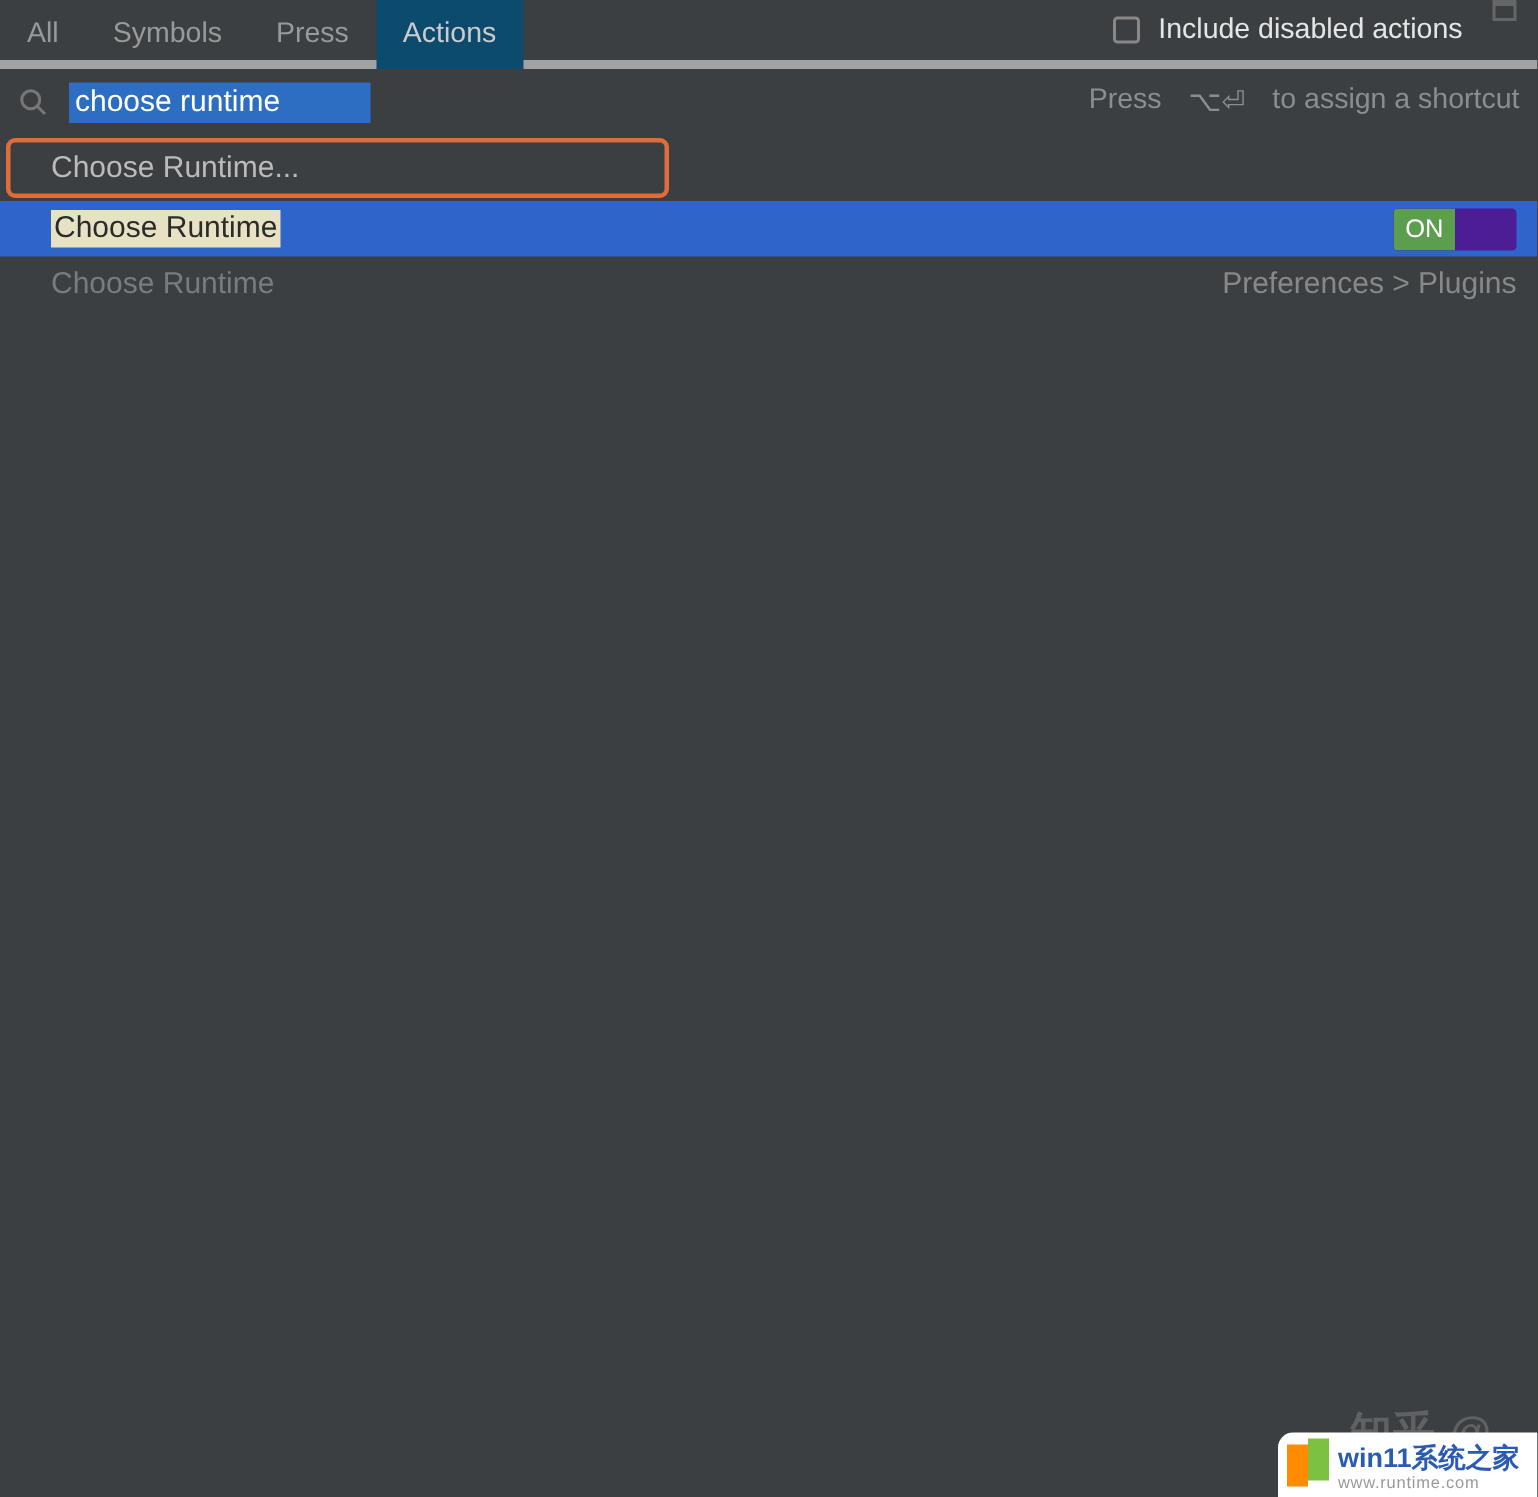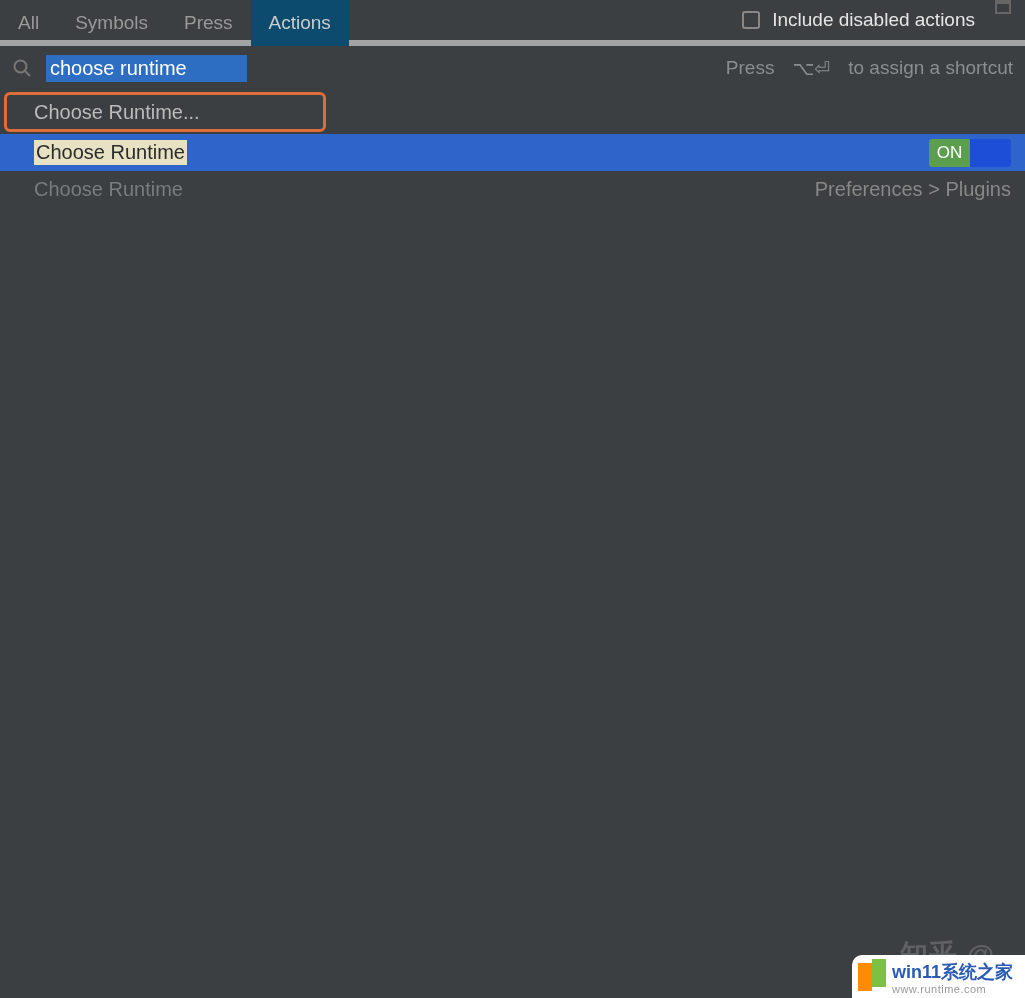--- a/index.html
+++ b/index.html
@@ -90,38 +90,38 @@
       font-size: 20px;
       position: relative;
     }
     .result-row.annotated {
       outline: 3px solid #e06c3a;
       outline-offset: -3px;
       border-radius: 6px;
       margin: 2px 4px 2px 4px;
       padding-left: 30px;
       height: 40px;
-      width: 322px;
+      width: 442px;
     }
     .result-row.selected {
       background: #2f65ca;
       color: #eee;
     }
     .result-label { color: #bbb; }
     .highlight-box {
       background: #e7e2c3;
       color: #2b2b2b;
       padding: 1px 2px;
     }
     .result-row.dim .result-label { color: #787c7e; }
     .row-spacer { flex: 1; }
     .toggle {
       width: 82px;
       height: 28px;
-      background: #1d4ed8;
+      background: #4c1d95;
       border-radius: 3px;
       display: flex;
       align-items: center;
       overflow: hidden;
     }
     .toggle-on {
       background: #5b9e4d;
       color: #fff;
       width: 50%;
       height: 100%;

